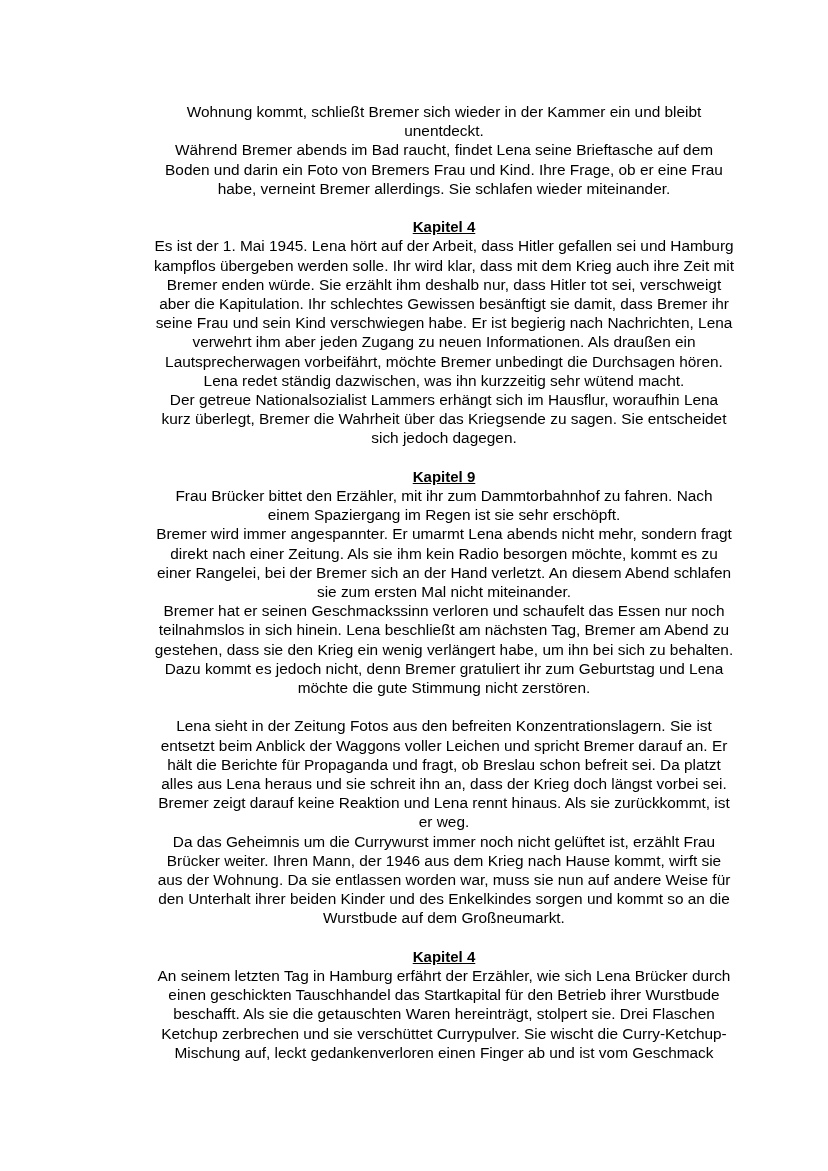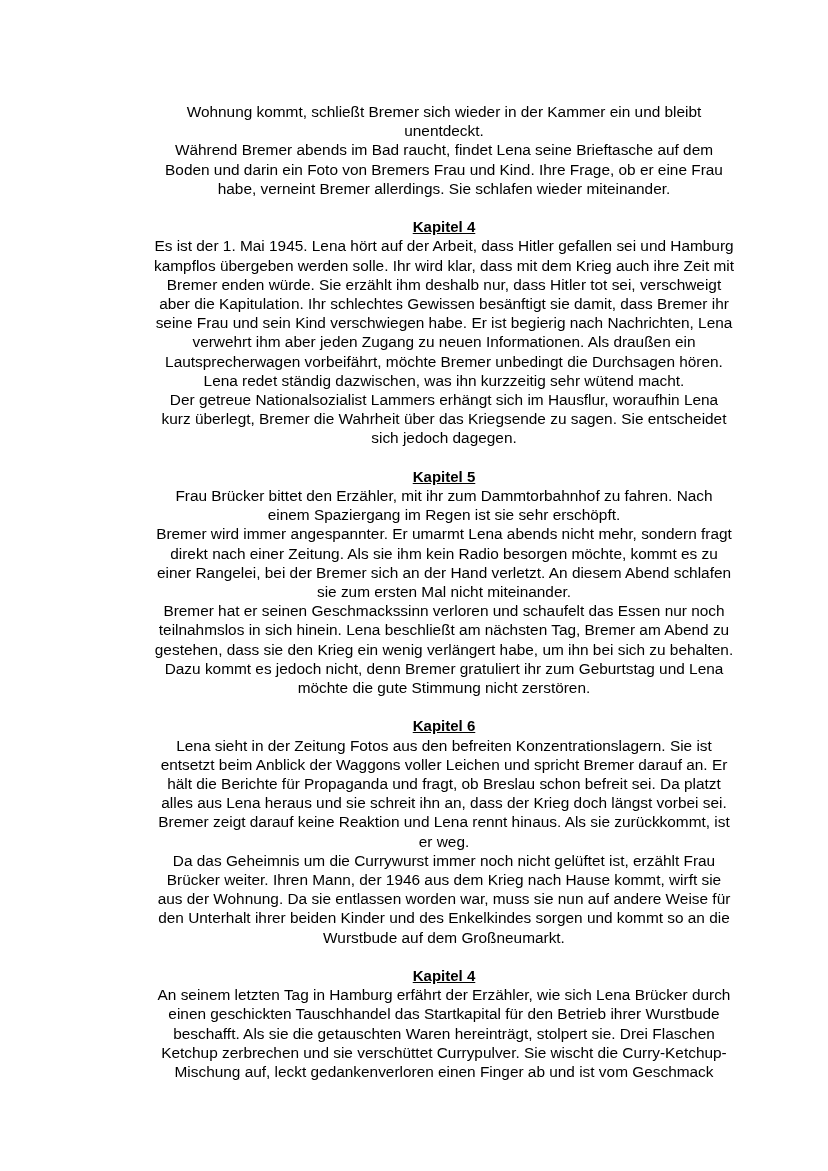--- a/index.html
+++ b/index.html
@@ -67,36 +67,35 @@
 seine Frau und sein Kind verschwiegen habe. Er ist begierig nach Nachrichten, Lena
 verwehrt ihm aber jeden Zugang zu neuen Informationen. Als draußen ein
 Lautsprecherwagen vorbeifährt, möchte Bremer unbedingt die Durchsagen hören.
 Lena redet ständig dazwischen, was ihn kurzzeitig sehr wütend macht.
 Der getreue Nationalsozialist Lammers erhängt sich im Hausflur, woraufhin Lena
 kurz überlegt, Bremer die Wahrheit über das Kriegsende zu sagen. Sie entscheidet
 sich jedoch dagegen.</div>
     </div>
 
     <div class="section">
-      <div class="section-heading-row"><span class="section-heading">Kapitel 5</span></div>
+      <div class="section-heading-row"><span class="section-heading">Kapitel 9</span></div>
       <div class="section-body">Frau Brücker bittet den Erzähler, mit ihr zum Dammtorbahnhof zu fahren. Nach
 einem Spaziergang im Regen ist sie sehr erschöpft.
 Bremer wird immer angespannter. Er umarmt Lena abends nicht mehr, sondern fragt
 direkt nach einer Zeitung. Als sie ihm kein Radio besorgen möchte, kommt es zu
 einer Rangelei, bei der Bremer sich an der Hand verletzt. An diesem Abend schlafen
 sie zum ersten Mal nicht miteinander.
 Bremer hat er seinen Geschmackssinn verloren und schaufelt das Essen nur noch
 teilnahmslos in sich hinein. Lena beschließt am nächsten Tag, Bremer am Abend zu
 gestehen, dass sie den Krieg ein wenig verlängert habe, um ihn bei sich zu behalten.
 Dazu kommt es jedoch nicht, denn Bremer gratuliert ihr zum Geburtstag und Lena
 möchte die gute Stimmung nicht zerstören.</div>
     </div>
 
     <div class="section">
-      <div class="section-heading-row"><span class="section-heading">Kapitel 6</span></div>
       <div class="section-body">Lena sieht in der Zeitung Fotos aus den befreiten Konzentrationslagern. Sie ist
 entsetzt beim Anblick der Waggons voller Leichen und spricht Bremer darauf an. Er
 hält die Berichte für Propaganda und fragt, ob Breslau schon befreit sei. Da platzt
 alles aus Lena heraus und sie schreit ihn an, dass der Krieg doch längst vorbei sei.
 Bremer zeigt darauf keine Reaktion und Lena rennt hinaus. Als sie zurückkommt, ist
 er weg.
 Da das Geheimnis um die Currywurst immer noch nicht gelüftet ist, erzählt Frau
 Brücker weiter. Ihren Mann, der 1946 aus dem Krieg nach Hause kommt, wirft sie
 aus der Wohnung. Da sie entlassen worden war, muss sie nun auf andere Weise für
 den Unterhalt ihrer beiden Kinder und des Enkelkindes sorgen und kommt so an die

